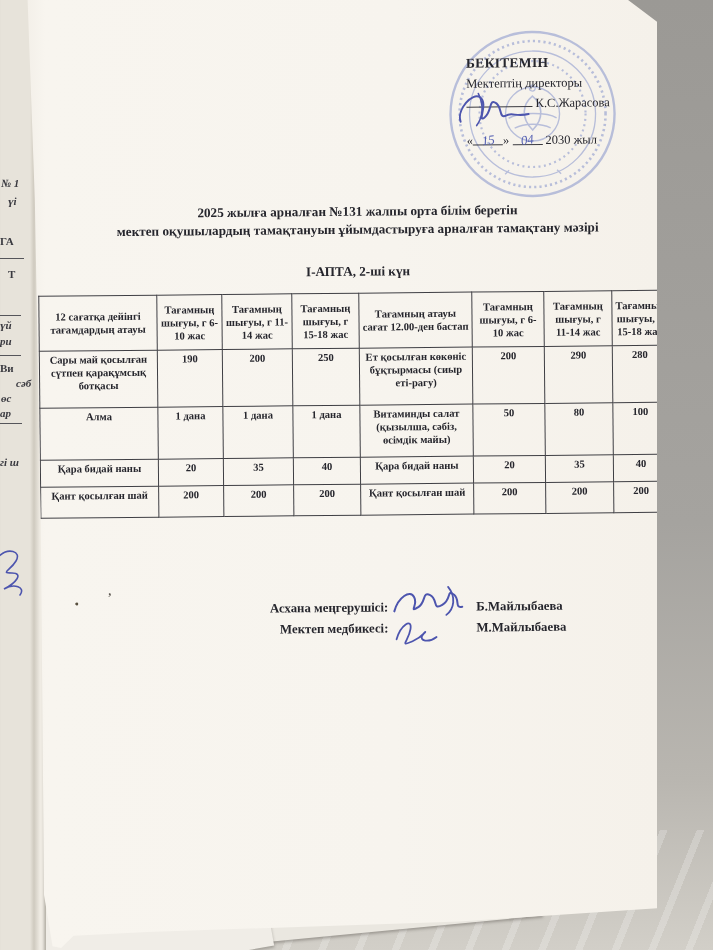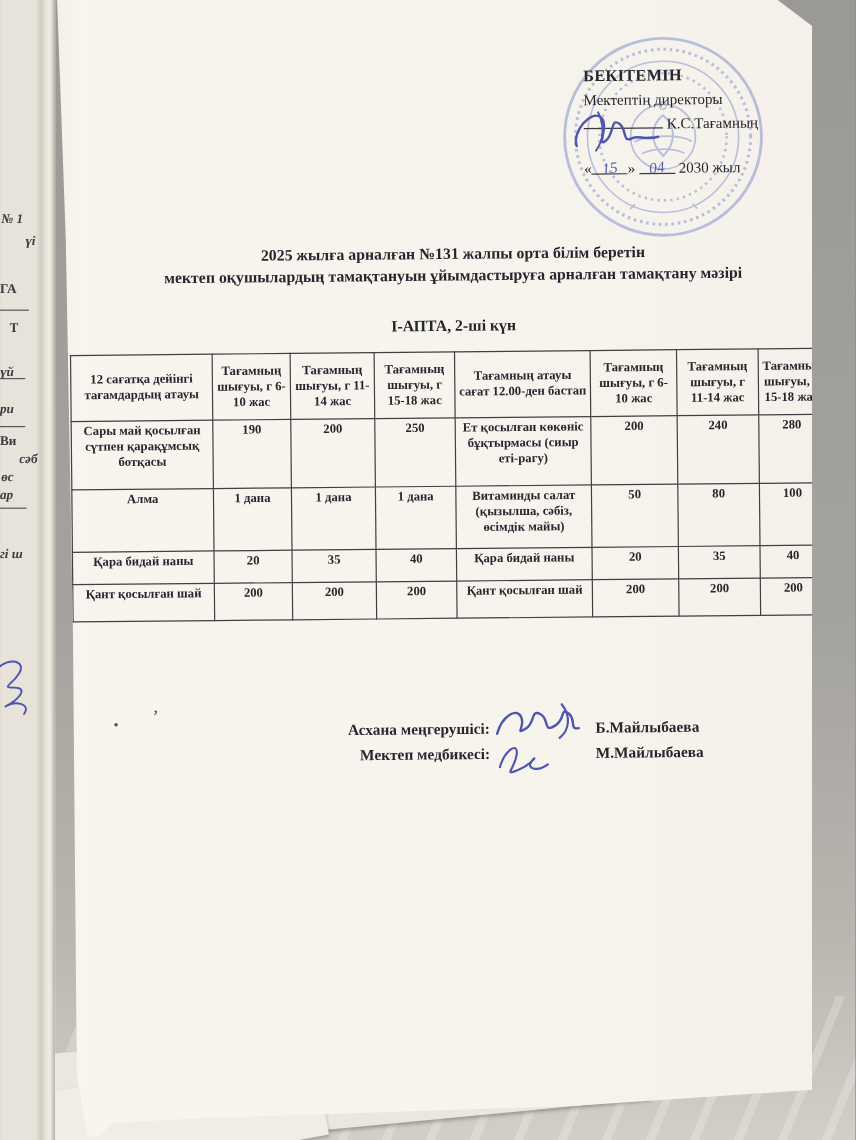--- a/index.html
+++ b/index.html
@@ -20,21 +20,21 @@
            background:linear-gradient(90deg,#e7e3da 0 30px,#cfcabf 34px,#efebe3 40px);
            box-shadow:inset -2px 0 3px rgba(90,85,75,.4);}
   .frag{position:absolute;display:block;width:27px;overflow:hidden;white-space:nowrap;
         font-weight:bold;font-size:11px;color:#3a3a40;font-style:italic;}
   .frag-line{position:absolute;height:1px;background:#55555a;}
   
   .paper{position:absolute;left:0;top:0;width:657px;height:950px;
      background:linear-gradient(90deg,#ece7df 0,#f8f5ef 45px,#f7f4ee 60%,#f5f1ea 100%);
      clip-path:polygon(4.2% 0,95.6% 0,100% 2.3%,100% 95.6%,70% 97%,22.4% 98.1%,11.2% 98.5%,
                        9.3% 99.8%,8% 99.6%,6.7% 94.2%,6.2% 55%,5.3% 21%);
-     box-shadow:0 3px 8px rgba(50,45,40,.45);margin-left:20px;}
+     box-shadow:0 3px 8px rgba(50,45,40,.45);}
   .content{position:absolute;inset:0;transform:rotate(-0.55deg);color:#26262d;}
   
   .approval{position:absolute;left:470px;top:55px;width:235px;font-size:12.5px;line-height:20px;}
   .approval .b1{font-weight:bold;font-size:13.5px;letter-spacing:.3px;}
   .sig-line{display:inline-block;width:66px;border-bottom:1.2px solid #3a3a40;height:12px;}
   .date-line{margin-top:17px;font-size:12.5px;}
   .slot{display:inline-block;width:30px;border-bottom:1.2px solid #3a3a40;text-align:center;height:14px;}
   .hw{font-style:italic;color:#5560b2;font-size:13px;display:inline-block;transform:rotate(-7deg);}
   .stamp{position:absolute;left:448px;top:28px;opacity:.55;}
   .sig-svg{position:absolute;}
@@ -60,24 +60,24 @@
 </head>
 <body>
 
 <div class="stage">
   <div class="desk"></div>
   <div class="sheet-b"></div>
   <div class="sheet-c"></div>
 
   <div class="under-left">
     <span class="frag" style="left:1px;top:182px">№ 1</span>
-    <span class="frag" style="left:21px;top:200px">үі</span>
+    <span class="frag" style="left:8px;top:200px">үі</span>
     <span class="frag" style="left:0;top:240px;font-style:normal">ГА</span>
     <span class="frag" style="left:8px;top:273px;font-style:normal">Т</span>
-    <span class="frag" style="left:0;top:309px">үй</span>
+    <span class="frag" style="left:0;top:324px">үй</span>
     <span class="frag" style="left:0;top:340px">ри</span>
     <span class="frag" style="left:0;top:367px;font-style:normal">Ви</span>
     <span class="frag" style="left:16px;top:382px">сәб</span>
     <span class="frag" style="left:1px;top:397px">өс</span>
     <span class="frag" style="left:0;top:412px">ар</span>
     <span class="frag" style="left:0;top:461px">гі ш</span>
     <span class="frag-line" style="left:0;top:263px;width:24px"></span>
     <span class="frag-line" style="left:0;top:320px;width:21px"></span>
     <span class="frag-line" style="left:0;top:360px;width:21px"></span>
     <span class="frag-line" style="left:0;top:428px;width:22px"></span>
@@ -102,21 +102,21 @@
           <circle cx="88" cy="62" r="3" stroke-width="1.2"></circle>
           <path d="M60,148 l4,-4 M116,148 l-4,-4" stroke-width="1.4"></path>
         </g>
       </svg>
 
       <div class="approval">
         <div class="b1">БЕКІТЕМІН</div>
         <div>Мектептің директоры</div>
         <div>
           <span class="sig-line"></span>
-          <span>К.С.Тағамның</span>
+          <span>К.С.Жарасова</span>
         </div>
         <div class="date-line">
           <span>«</span><span class="slot"><span class="hw">15</span></span><span>»</span>
           <span class="slot"><span class="hw">04</span></span>
           <span>2030 жыл</span>
         </div>
       </div>
 
       <svg class="sig-svg" style="left:458px;top:85px" width="110" height="46">
         <path d="M6,38 C2,26 18,8 26,14 C34,20 22,40 30,34 C38,28 34,14 42,20 C48,25 44,36 52,32 C58,29 62,34 74,31" stroke="#4d55ae" stroke-width="2" fill="none" stroke-linecap="round"></path>
@@ -151,21 +151,21 @@
           <th>Тағамның шығуы, г 11-14 жас</th>
           <th>Тағамның шығуы, г 15-18 жас</th>
         </tr>
         <tr style="height:57px">
           <td>Сары май қосылған сүтпен қарақұмсық ботқасы</td>
           <td>190</td>
           <td>200</td>
           <td>250</td>
           <td>Ет қосылған көкөніс бұқтырмасы (сиыр еті-рагу)</td>
           <td>200</td>
-          <td>240</td>
+          <td>290</td>
           <td>280</td>
         </tr>
         <tr style="height:52px">
           <td>Алма</td>
           <td>1 дана</td>
           <td>1 дана</td>
           <td>1 дана</td>
           <td>Витаминды салат (қызылша, сәбіз, өсімдік майы)</td>
           <td>50</td>
           <td>80</td>

